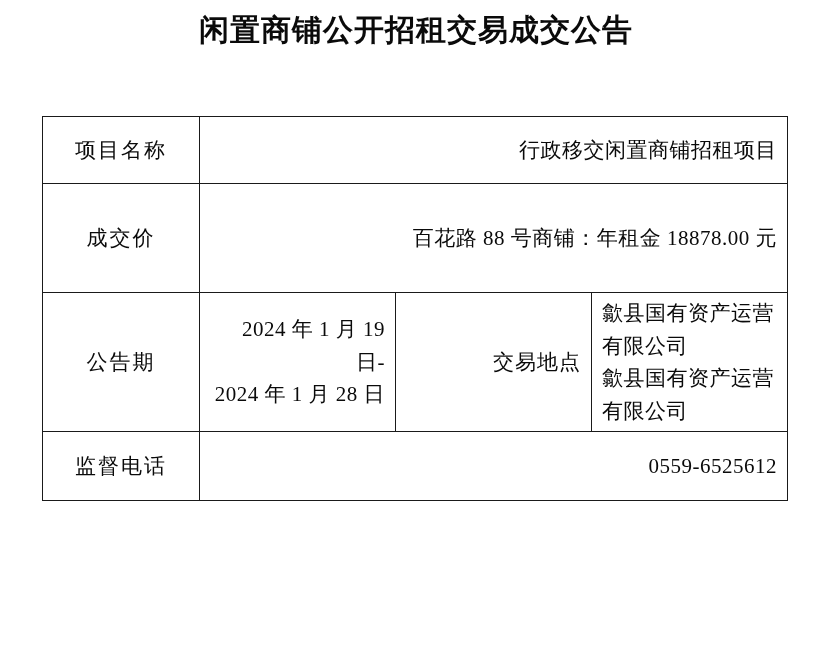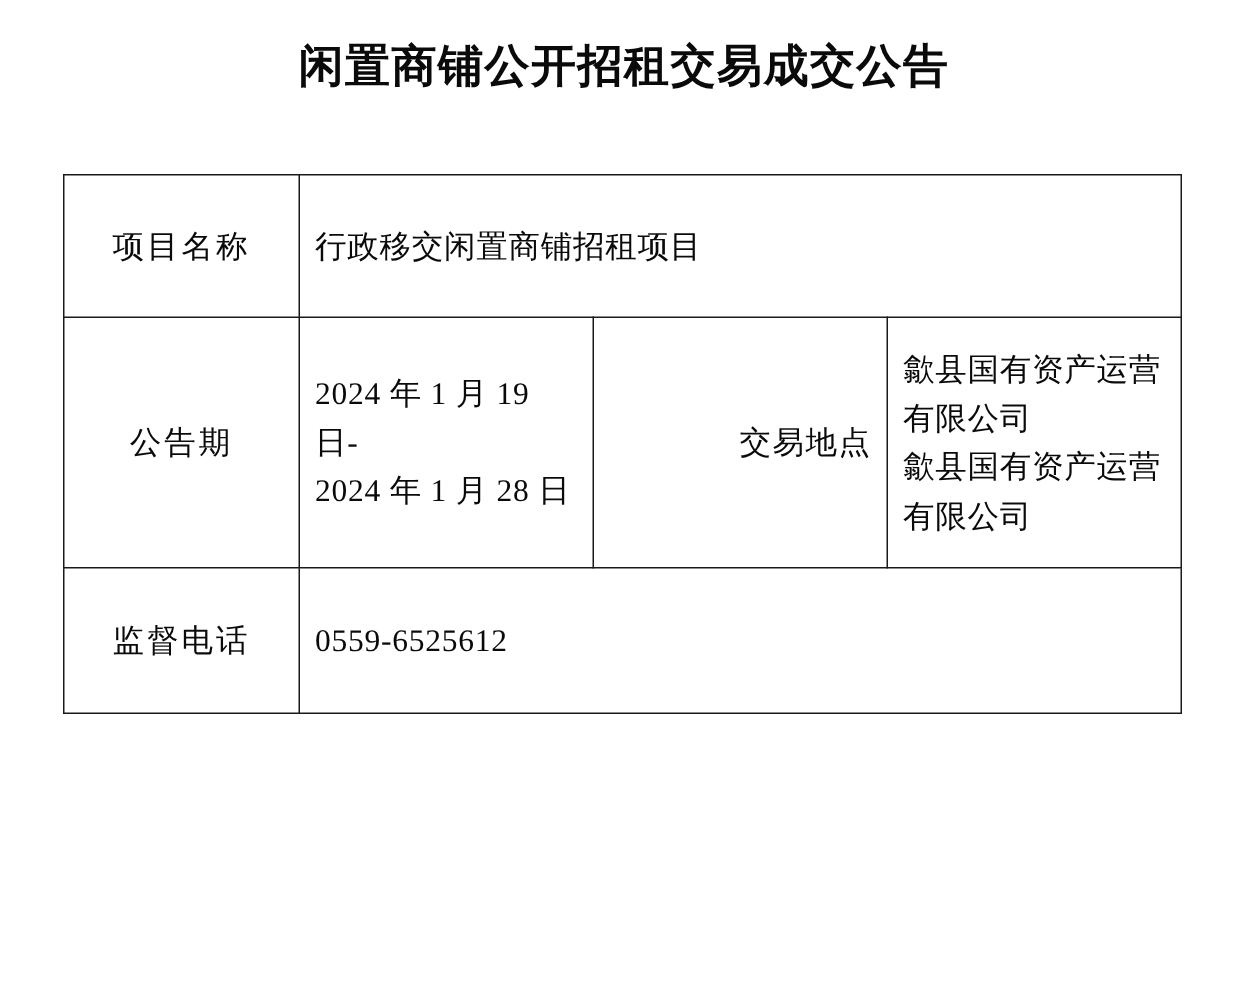--- a/index.html
+++ b/index.html
@@ -18,51 +18,51 @@
     position: relative;
     width: 832px;
     height: 656px;
     box-sizing: border-box;
   }
   .doc-title {
     text-align: center;
     font-size: 30px;
     font-weight: bold;
     letter-spacing: 1px;
-    padding-top: 24px;
+    padding-top: 10px;
     padding-bottom: 6px;
     color: #0a0a0a;
   }
   .table-wrap {
     position: absolute;
     left: 42px;
     top: 116px;
     width: 746px;
   }
   table.notice {
     border-collapse: collapse;
     width: 746px;
     table-layout: fixed;
   }
   table.notice td {
     border: 1px solid #1a1a1a;
     font-size: 21px;
     color: #0a0a0a;
     vertical-align: middle;
-    padding: 18px 10px;
+    padding: 4px 10px;
     line-height: 1.55;
   }
   td.label {
     width: 136px;
     text-align: center;
     letter-spacing: 2px;
     white-space: nowrap;
   }
   td.value {
-    text-align: left;
+    text-align: right;
     padding-left: 16px;
     letter-spacing: 0.5px;
   }
   .row-name td { height: 58px; }
   .row-winner td { height: 154px; }
   .row-price td { height: 100px; }
   .row-period td { height: 102px; }
   .row-phone td { height: 60px; }
 
   td.place-label {
@@ -90,20 +90,24 @@
 
   <div class="doc-title">闲置商铺公开招租交易成交公告</div>
 
   <div class="table-wrap">
     <table class="notice">
       <tbody>
         <tr class="row-name">
           <td class="label">项目名称</td>
           <td class="value" colspan="3">行政移交闲置商铺招租项目</td>
         </tr>
+        <tr class="row-price">
+          <td class="label">成交价</td>
+          <td class="value" colspan="3">百花路 88 号商铺：年租金 18878.00 元</td>
+        </tr>
         <tr class="row-period">
           <td class="label">公告期</td>
           <td class="value">
             <span class="two-line">
               <span>2024 年 1 月 19 日-</span>
               <span>2024 年 1 月 28 日</span>
             </span>
           </td>
           <td class="place-label">交易地点</td>
           <td class="place-value">

